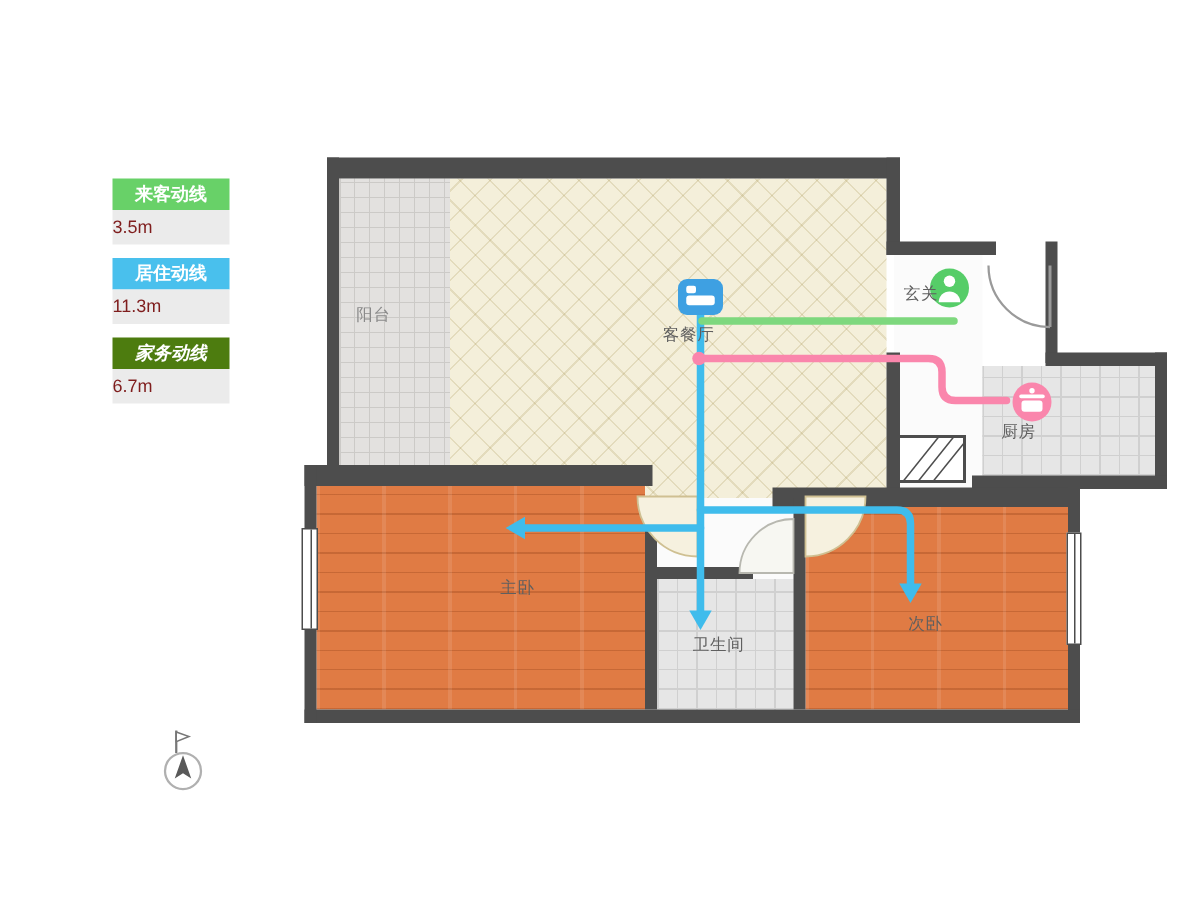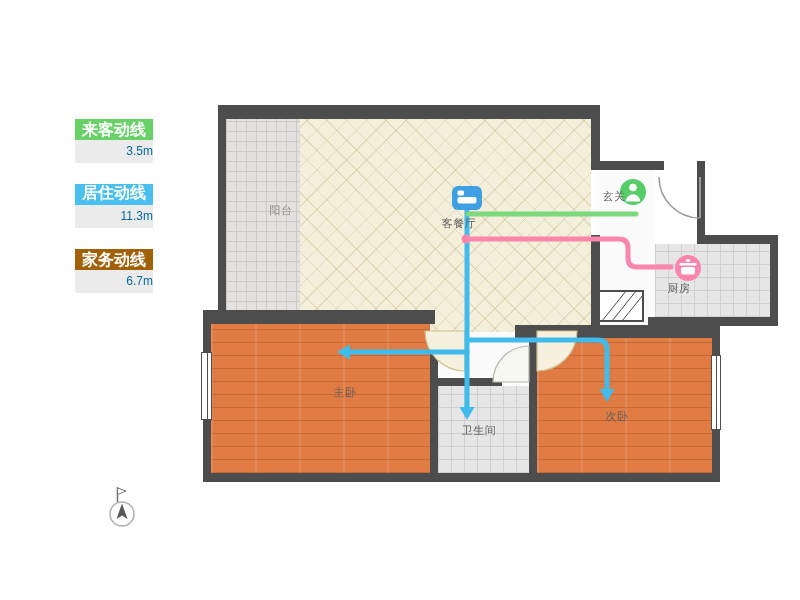--- a/index.html
+++ b/index.html
@@ -1,26 +1,26 @@
 <!DOCTYPE html>
 <html><head>
 <meta charset="utf-8">
 <style>
   html,body{margin:0;padding:0;background:#ffffff;}
   .stage{position:relative;width:800px;height:600px;background:#ffffff;overflow:hidden;
          font-family:"Liberation Sans", sans-serif;}
   
   .legend{position:absolute;left:75px;top:119px;width:78px;}
   .lg-chip{height:21px;line-height:21px;text-align:center;color:#ffffff;
-           font-size:16px;font-weight:700;}
+           font-size:12px;font-weight:700;}
   .lg-green{background:#68d168;}
-  .lg-blue{background:#49c0ed;font-family:Liberation Mono, monospace;}
-  .lg-pink{background:#a16207;}
-  .lg-val{height:23px;line-height:23px;text-align:right;background:#ebebeb;
-          color:#0369a1;font-size:12px;margin-bottom:21px;}
+  .lg-blue{background:#49c0ed;}
+  .lg-pink{background:#4d7c0f;font-style:italic;}
+  .lg-val{height:23px;line-height:23px;text-align:left;background:#ebebeb;
+          color:#7f1d1d;font-size:12px;margin-bottom:9px;}
   
   .floor{position:absolute;}
   .tile{background-color:#e6e6e6;
         background-image:repeating-linear-gradient(0deg,#d0d0d0 0 1px,transparent 1px 13px),
                          repeating-linear-gradient(90deg,#d0d0d0 0 1px,transparent 1px 13px);}
   .tile-sm{background-color:#e3e1df;
         background-image:repeating-linear-gradient(0deg,#cccac7 0 1px,transparent 1px 10px),
                          repeating-linear-gradient(90deg,#cccac7 0 1px,transparent 1px 10px);}
   .beige{background-color:#f4efda;
         background-image:repeating-linear-gradient(45deg,rgba(160,140,70,0.20) 0 1px,transparent 1px 14px),
@@ -29,21 +29,21 @@
         background-image:repeating-linear-gradient(90deg,rgba(255,255,255,0.10) 0 2px,transparent 2px 44px),
                          repeating-linear-gradient(0deg,rgba(140,60,20,0.30) 0 1px,transparent 1px 13px);}
   .white-floor{background:#fbfbfb;}
   
   .wall{position:absolute;background:#4d4d4d;}
   .window-v{position:absolute;background:#ffffff;border:1px solid #4d4d4d;box-sizing:border-box;}
   .window-v::after{content:"";position:absolute;left:50%;top:0;bottom:0;width:1px;background:#4d4d4d;}
   
   .room-label{position:absolute;transform:translate(-50%,-50%);font-size:11px;
               color:#5f5f5f;white-space:nowrap;letter-spacing:0.5px;}
-  .room-label.muted{color:#8a8a8a;margin-left:32px;}
+  .room-label.muted{color:#8a8a8a;}
   .overlay{position:absolute;left:0;top:0;pointer-events:none;}
 </style>
 </head>
 <body>
 
 <div class="stage">
 
   <div class="legend">
     <div class="lg-chip lg-green">来客动线</div>
     <div class="lg-val">3.5m</div>

